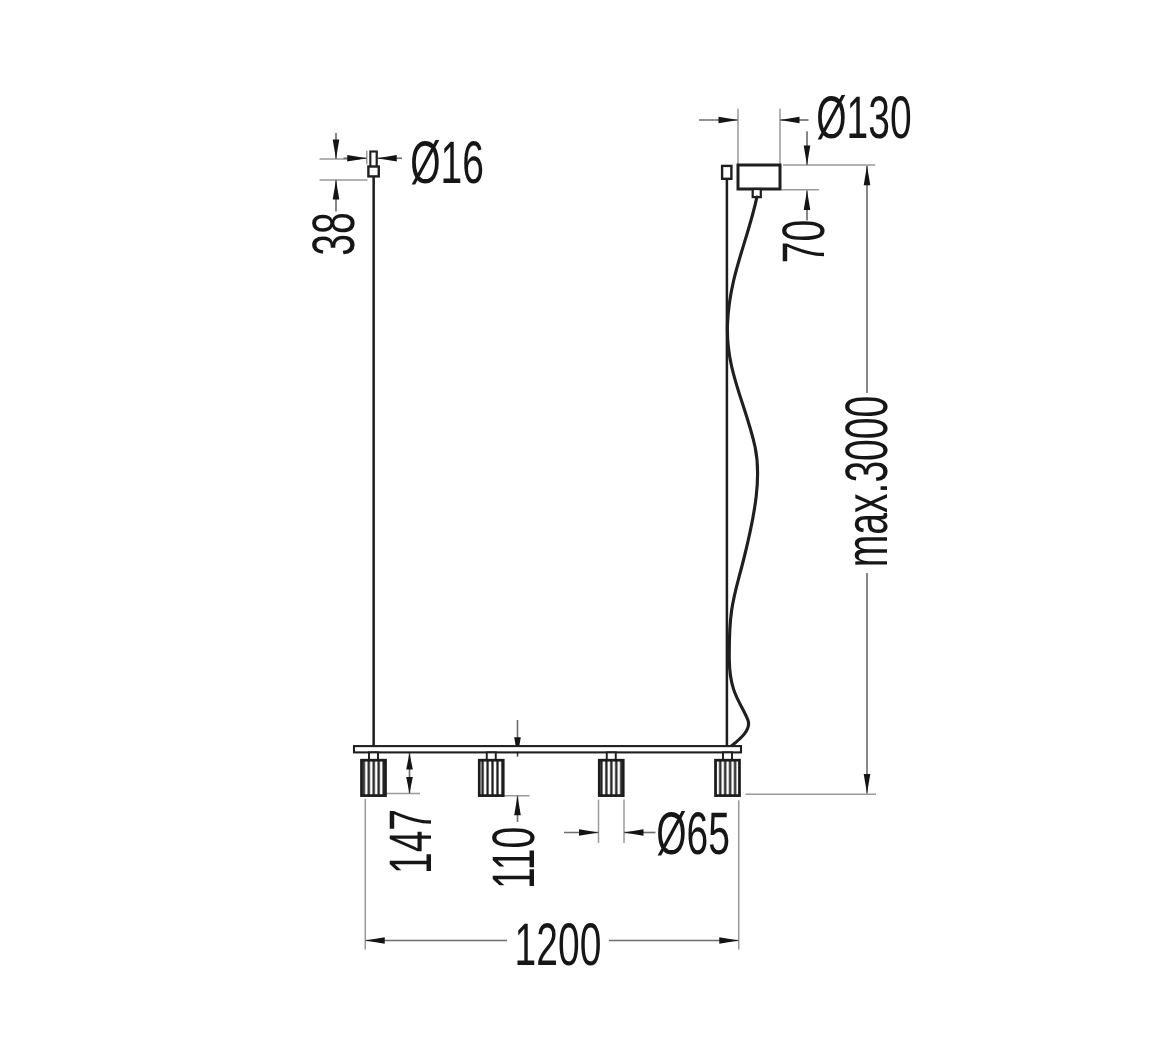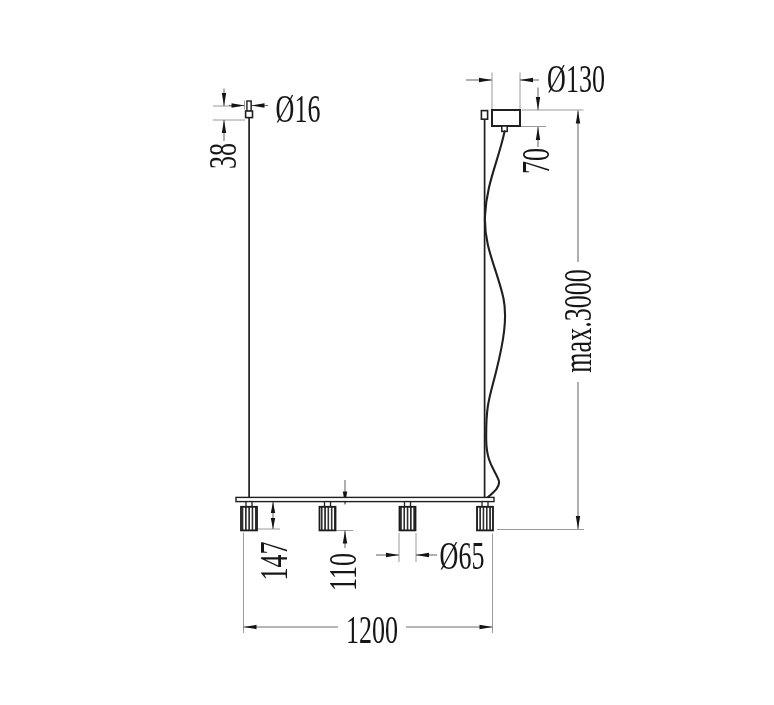--- a/index.html
+++ b/index.html
@@ -1,18 +1,18 @@
 <!DOCTYPE html>
 <html><head>
 <meta charset="utf-8">
 <style>
   html,body{margin:0;padding:0;background:#fff;}
   .stage{
     position:relative;width:774px;height:705px;background:#ffffff;
-    font-family:Liberation Serif, serif;overflow:hidden;
+    font-family:Liberation Sans, sans-serif;overflow:hidden;
   }
   .stage svg{position:absolute;left:0;top:0;}
   .dim-label{
     position:absolute;width:170px;height:44px;
     display:flex;align-items:center;justify-content:center;
     font-size:40px;font-weight:400;color:#161616;line-height:1;
     white-space:nowrap;pointer-events:none;letter-spacing:0;
   }
   .hz{transform:scaleX(0.65);}
   .vt{transform:rotate(-90deg) scaleX(0.65);}

